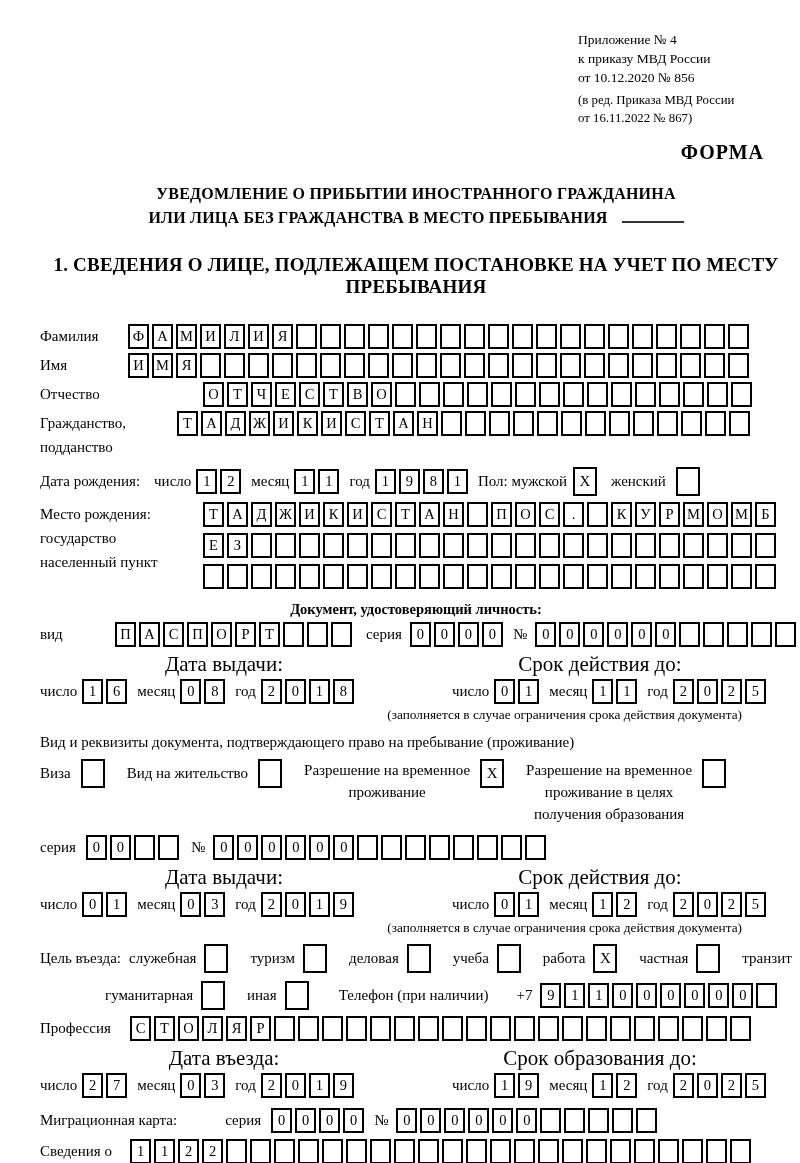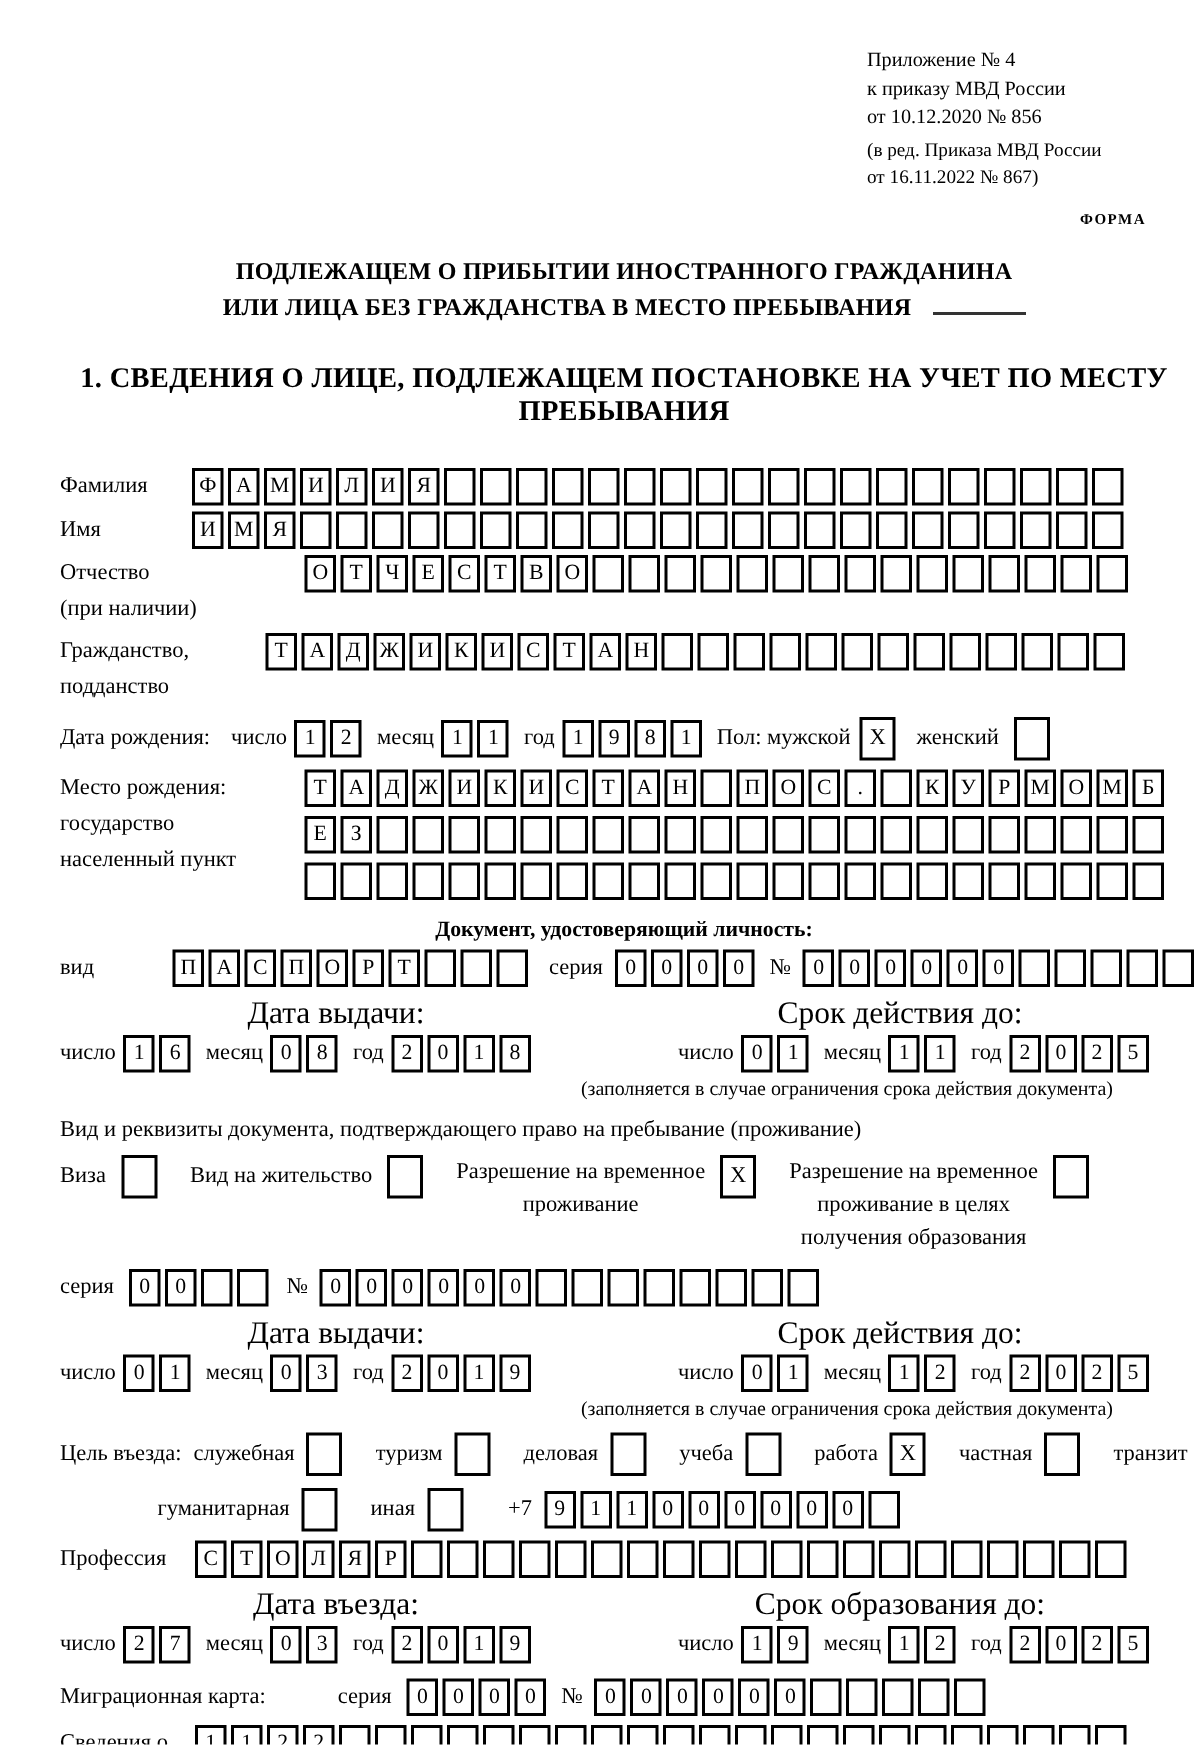--- a/index.html
+++ b/index.html
@@ -5,21 +5,21 @@
   html,body { margin:0; padding:0; background:#fff; }
   body {
     width:800px; height:1163px; overflow:hidden;
     font-family:"Liberation Serif", serif; color:#000;
   }
   .page { padding:30px 8px 20px 40px; position:relative; }
 
   
   .annex { margin-left:538px; font-size:13.5px; line-height:19px; }
   .annex .amend { margin-top:4px; font-size:12.8px; line-height:18px; }
-  .forma { margin-top:14px; padding-right:28px; text-align:right; font-weight:bold; font-size:10px; letter-spacing:1px; }
+  .forma { margin-top:14px; padding-right:28px; text-align:right; font-weight:bold; font-size:20px; letter-spacing:1px; }
 
   
   .title { margin-top:18px; text-align:center; font-weight:bold; font-size:16px; line-height:24px; letter-spacing:.2px; }
   .blank-line { display:inline-block; width:62px; border-bottom:2px solid #333; margin-left:14px; height:14px; }
 
   .section-heading { margin-top:24px; text-align:center; font-weight:bold; font-size:19px; letter-spacing:.2px; }
 
   
   .row { display:flex; align-items:flex-start; }
   .lbl { font-size:15px; line-height:25px; white-space:nowrap; }
@@ -84,21 +84,21 @@
     <div>от 10.12.2020 № 856</div>
     <div class="amend">
       <div>(в ред. Приказа МВД России</div>
       <div>от 16.11.2022 № 867)</div>
     </div>
   </div>
 
   <div class="forma">ФОРМА</div>
 
   <div class="title">
-    <div>ПОДЛЕЖАЩЕМ О ПРИБЫТИИ ИНОСТРАННОГО ГРАЖДАНИНА</div>
+    <div>УВЕДОМЛЕНИЕ О ПРИБЫТИИ ИНОСТРАННОГО ГРАЖДАНИНА</div>
     <div><span>ИЛИ ЛИЦА БЕЗ ГРАЖДАНСТВА В МЕСТО ПРЕБЫВАНИЯ</span><span class="blank-line"></span></div>
   </div>
 
   <div class="section-heading">1. СВЕДЕНИЯ О ЛИЦЕ, ПОДЛЕЖАЩЕМ ПОСТАНОВКЕ НА УЧЕТ ПО МЕСТУ ПРЕБЫВАНИЯ</div>
 
   <div class="row mt26">
     <div class="lbl w88">Фамилия</div>
     <div class="boxes">
         <span class="cell">Ф</span>
         <span class="cell">А</span>
@@ -157,21 +157,20 @@
         <span class="cell"></span>
         <span class="cell"></span>
         <span class="cell"></span>
         <span class="cell"></span>
       </div>
   </div>
 
   <div class="row mt4">
     <div class="lbl-block w163">
       <div>Отчество</div>
-      <div>(при наличии)</div>
     </div>
     <div class="boxes">
         <span class="cell">О</span>
         <span class="cell">Т</span>
         <span class="cell">Ч</span>
         <span class="cell">Е</span>
         <span class="cell">С</span>
         <span class="cell">Т</span>
         <span class="cell">В</span>
         <span class="cell">О</span>
@@ -539,20 +538,21 @@
     <span class="cbx"></span>
     <span class="lbl">транзит</span>
     <span class="cbx" style="margin-right:0"></span>
   </div>
 
   <div class="row purpose-row" style="padding-left:65px">
     <span class="lbl">гуманитарная</span>
     <span class="cbx"></span>
     <span class="lbl">иная</span>
     <span class="cbx" style="margin-right:30px"></span>
+    <span class="lbl" style="margin-right:28px">Телефон (при наличии)</span>
     <span class="lbl">+7</span>
     <span class="boxes">
         <span class="cell">9</span>
         <span class="cell">1</span>
         <span class="cell">1</span>
         <span class="cell">0</span>
         <span class="cell">0</span>
         <span class="cell">0</span>
         <span class="cell">0</span>
         <span class="cell">0</span>

